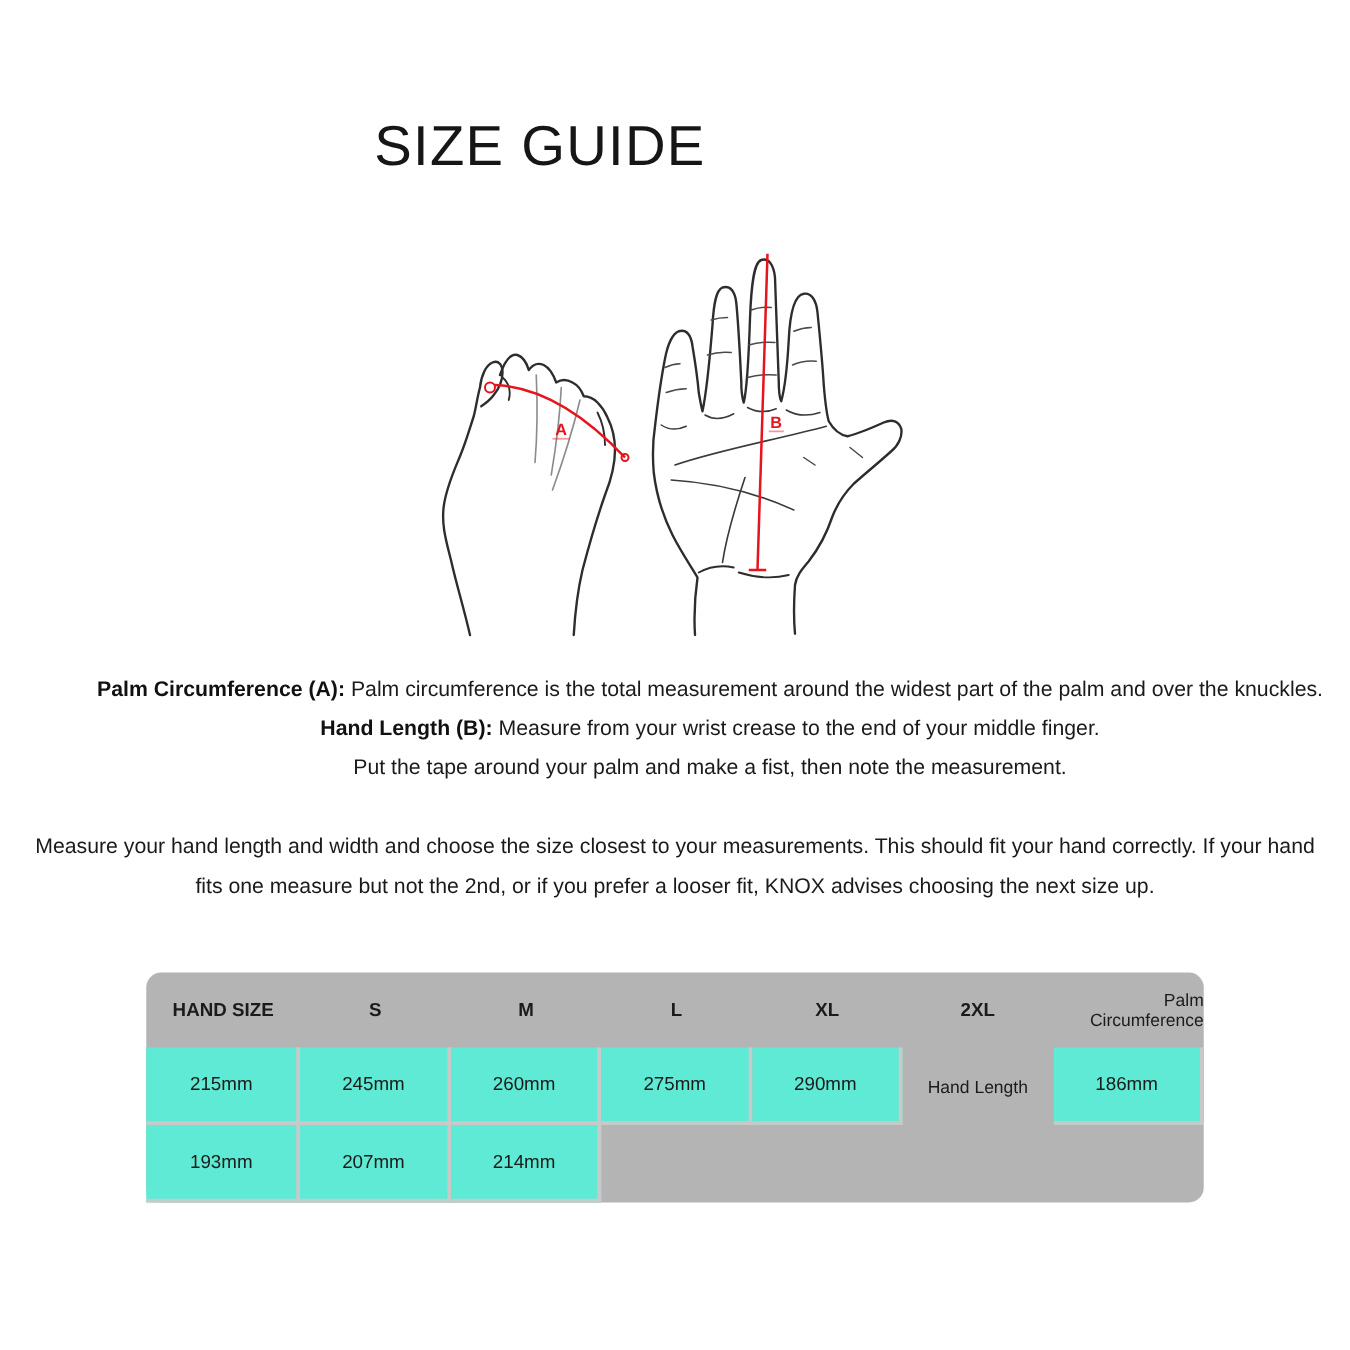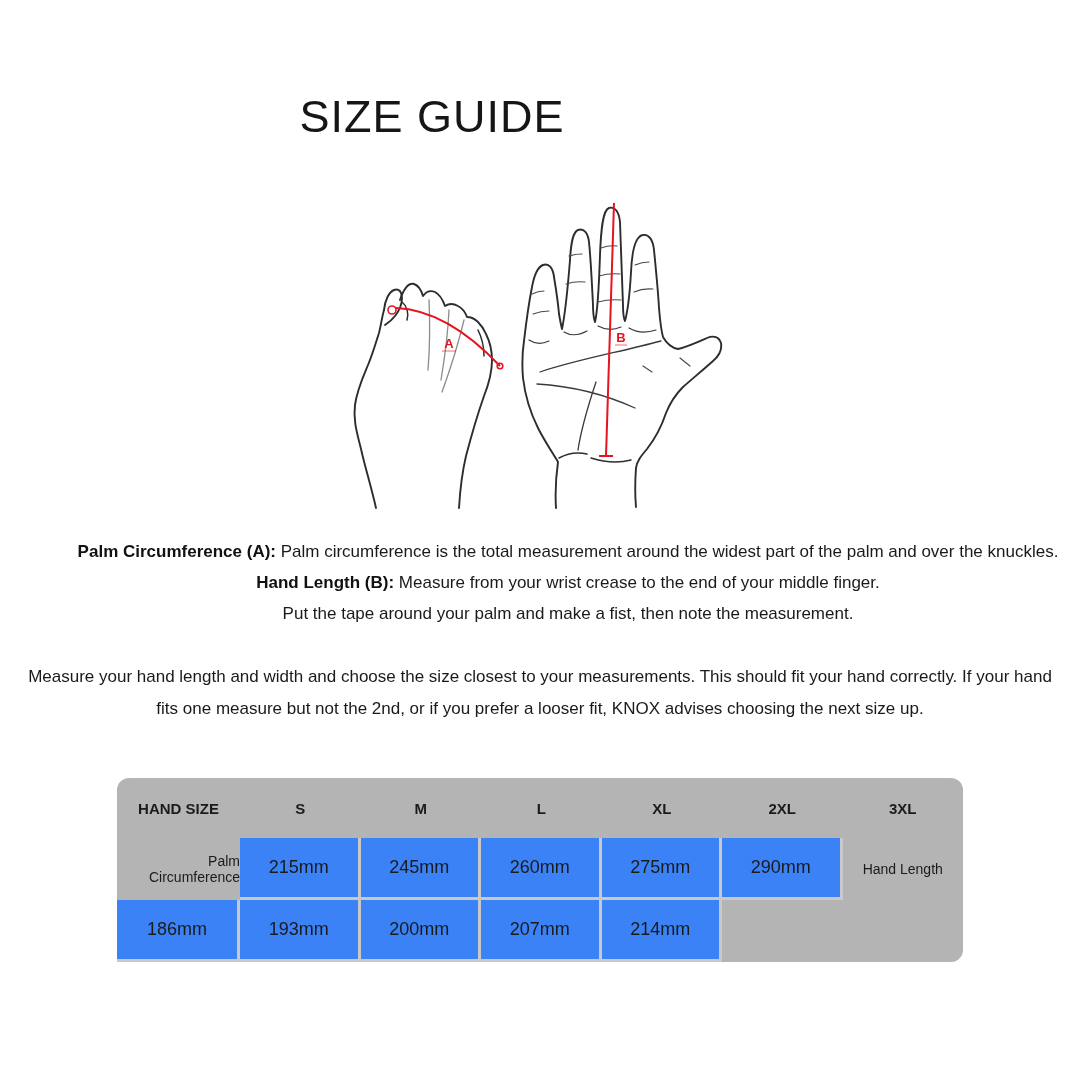--- a/index.html
+++ b/index.html
@@ -30,24 +30,24 @@
   }
   .size-table .th{
     display:flex;align-items:center;justify-content:center;
     font-size:15px;font-weight:700;color:#1b1b1b;
   }
   .size-table .rlabel{
     display:flex;align-items:center;justify-content:center;
     font-size:14px;color:#1b1b1b;text-align:right;
   }
   .size-table .cell{
-    background:#3b82f6;box-sizing:border-box;
+    background:#5eead4;box-sizing:border-box;
     border-right:3px solid #c9c9c9;border-bottom:3px solid #c9c9c9;
     display:flex;align-items:center;justify-content:center;
-    font-size:18px;color:#1b1b1b;
+    font-size:15px;color:#1b1b1b;
   }
   svg text.meas-label{font-family:"Liberation Sans",sans-serif;font-size:13px;font-weight:700;}
 </style>
 </head>
 <body>
 
 <div class="page-title">SIZE GUIDE</div>
 
 <svg class="hands-svg" viewBox="0 0 420 320">
 
@@ -119,28 +119,26 @@
   <div>fits one measure but not the 2nd, or if you prefer a looser fit, KNOX advises choosing the next size up.</div>
 </div>
 
 <div class="size-table">
   <div class="th">HAND SIZE</div>
   <div class="th">S</div>
   <div class="th">M</div>
   <div class="th">L</div>
   <div class="th">XL</div>
   <div class="th">2XL</div>
-  <div class="th">3XL</div>
 
   <div class="rlabel">Palm Circumference</div>
   <div class="cell">215mm</div>
   <div class="cell">245mm</div>
   <div class="cell">260mm</div>
   <div class="cell">275mm</div>
   <div class="cell">290mm</div>
 
   <div class="rlabel">Hand Length</div>
   <div class="cell">186mm</div>
   <div class="cell">193mm</div>
-  <div class="cell">200mm</div>
   <div class="cell">207mm</div>
   <div class="cell">214mm</div>
 </div>
 
 </body></html>

